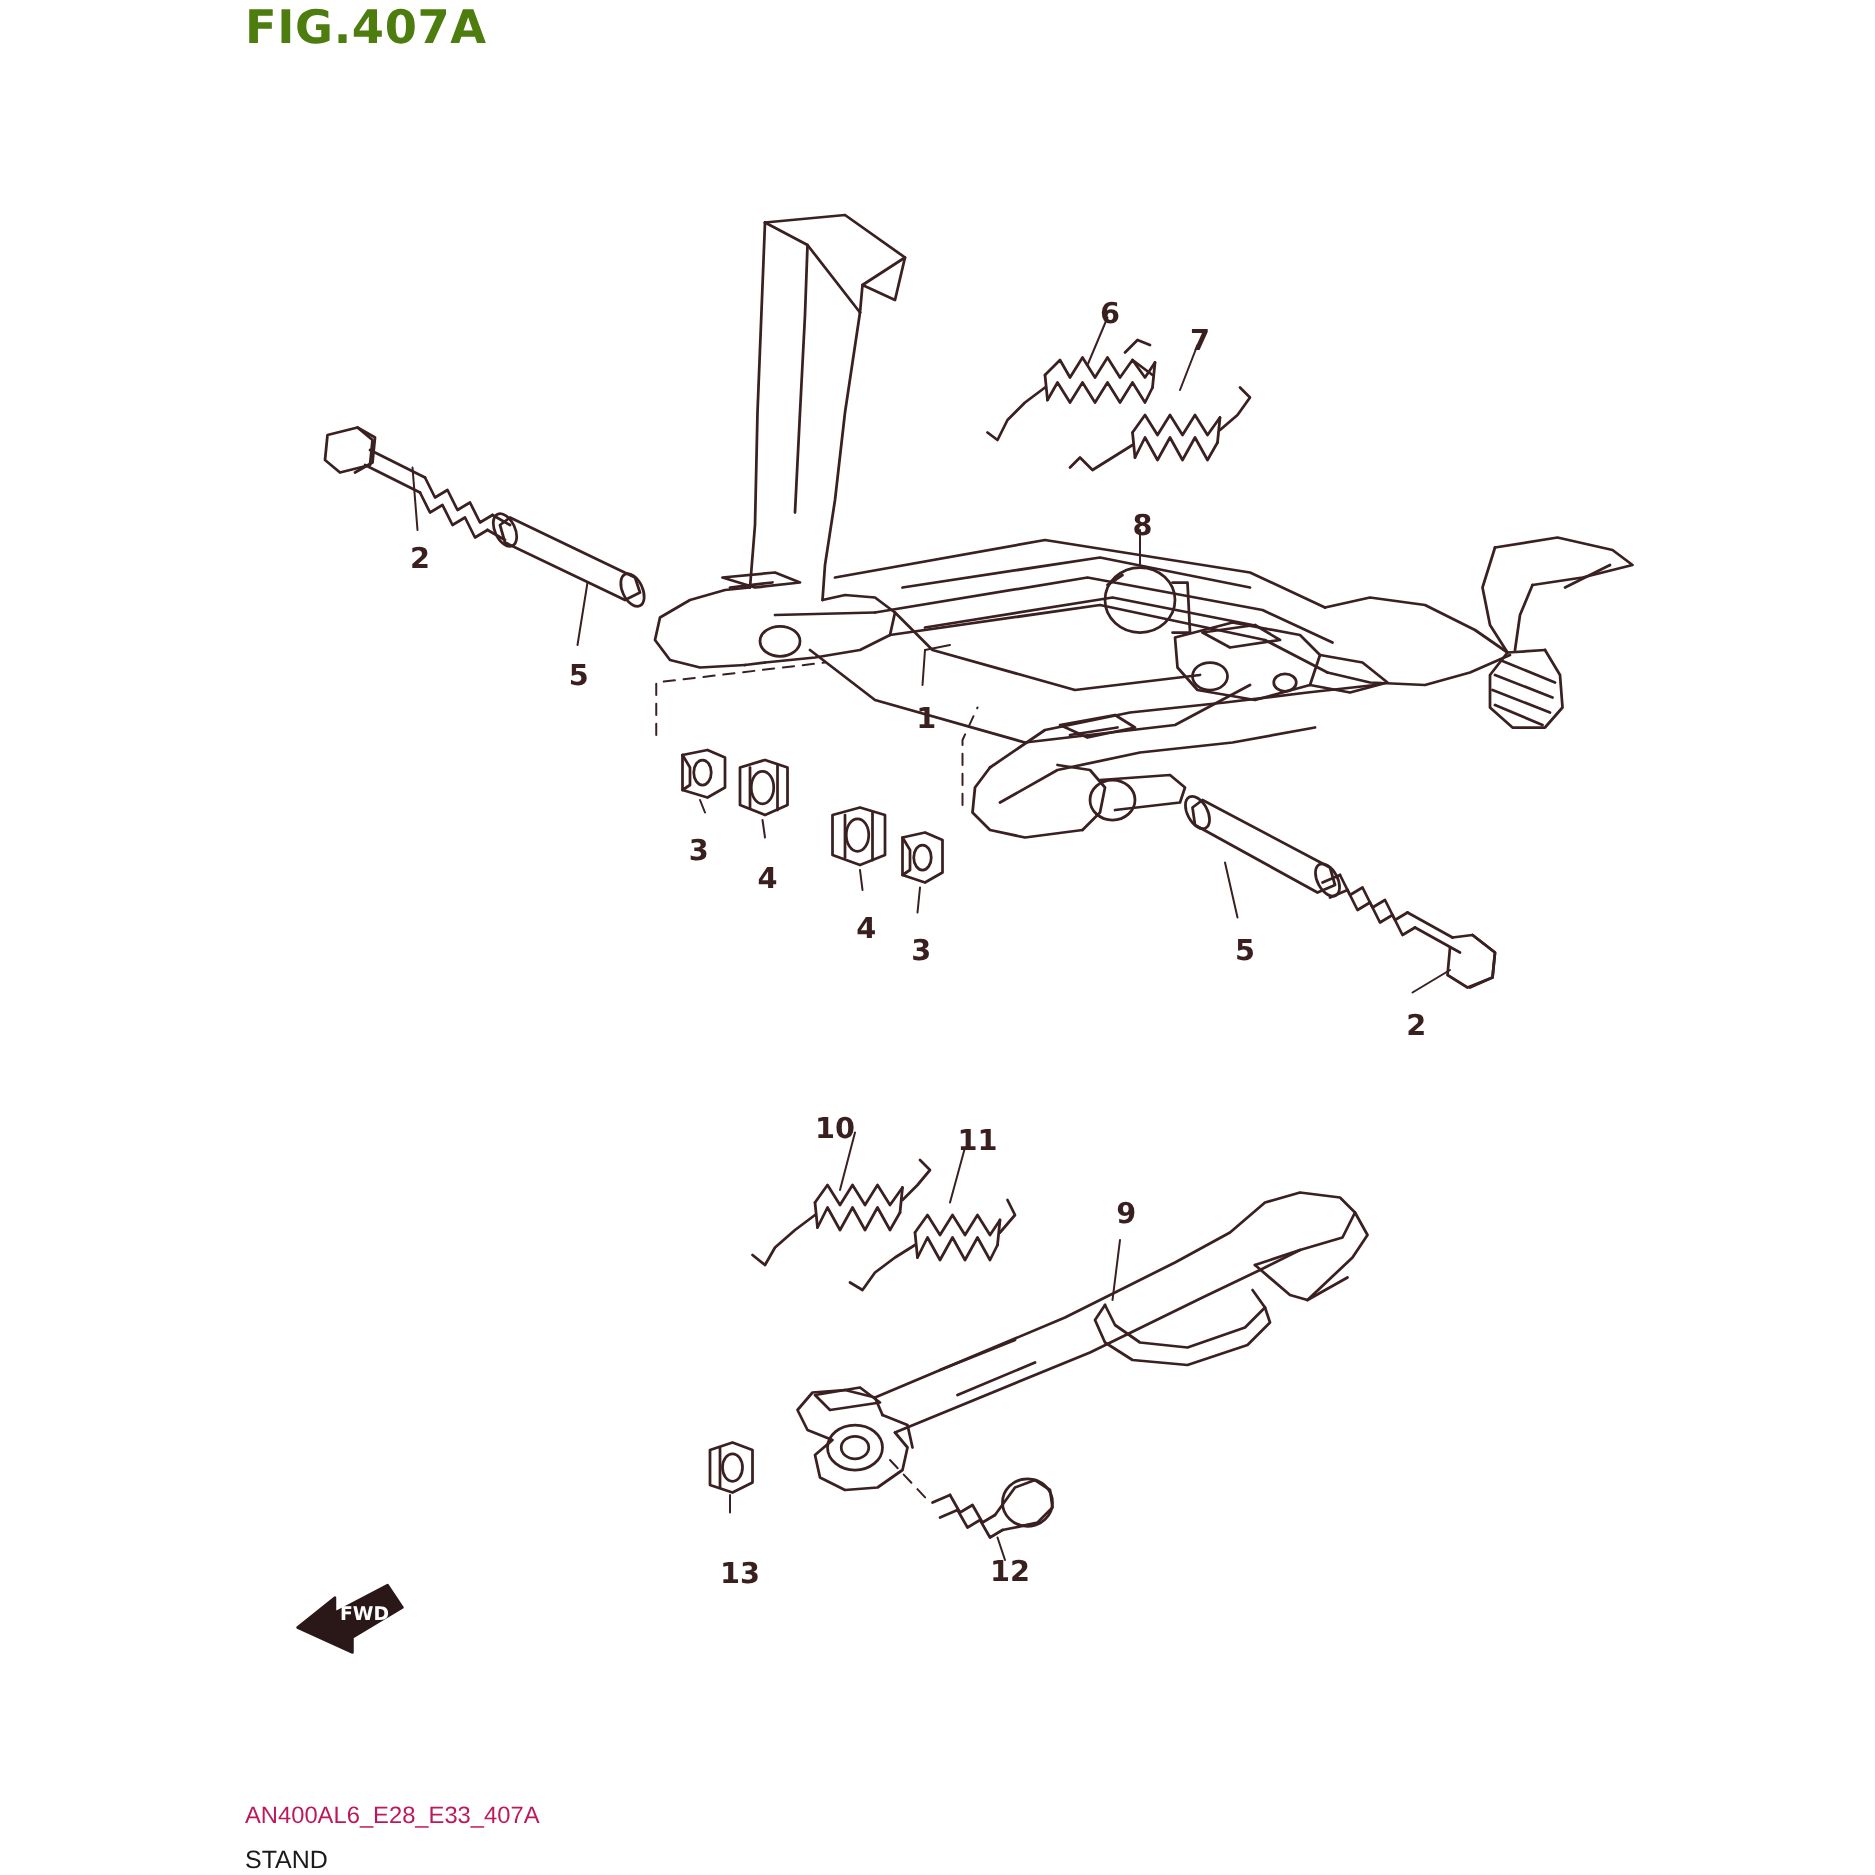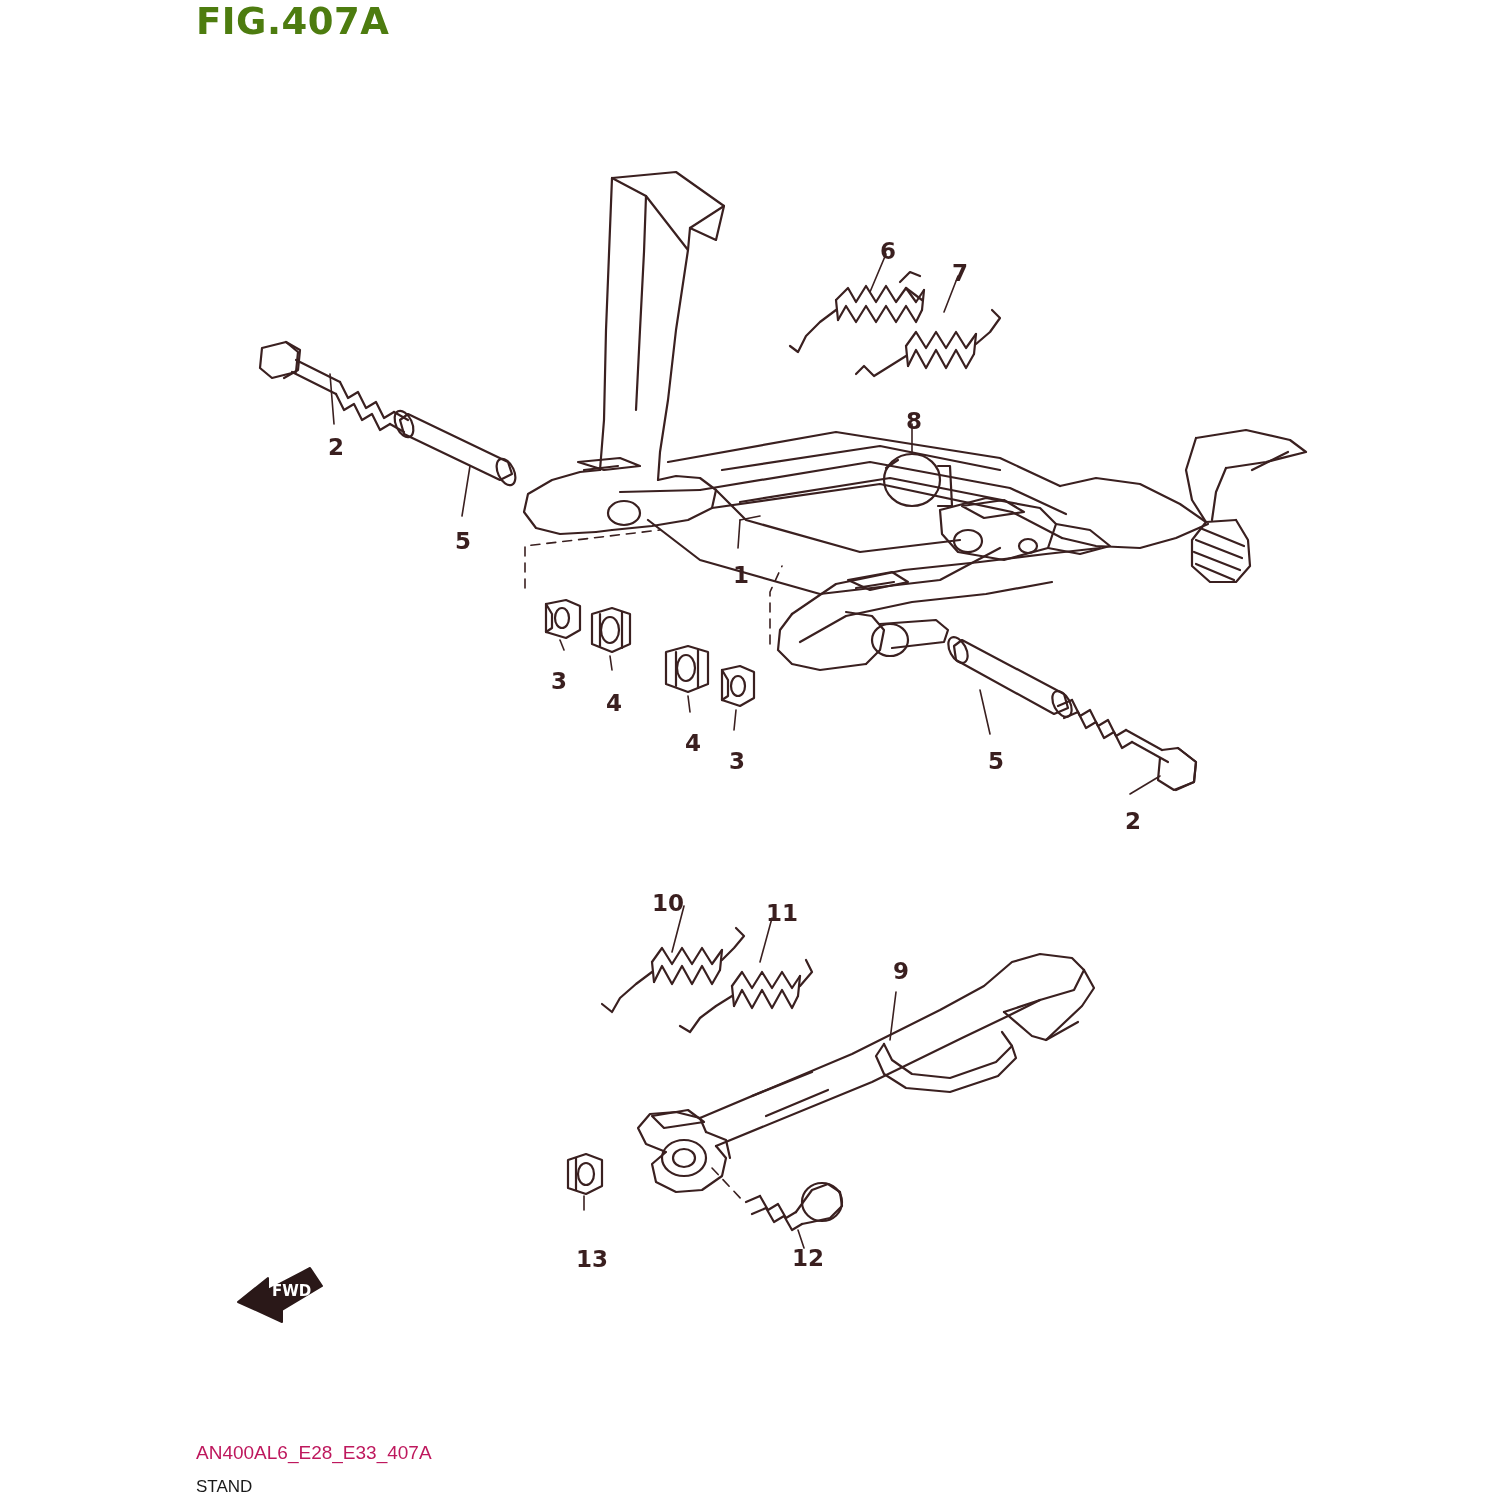--- a/index.html
+++ b/index.html
@@ -44,21 +44,21 @@
     left: 196px;
     top: 1442px;
     font-size: 19px;
     color: #be185d;
     font-family: "Liberation Sans", sans-serif;
   }
   #footer-name {
     position: absolute;
     left: 196px;
     top: 1477px;
-    font-size: 17px;
+    font-size: 20px;
     color: #1a1a1a;
     font-family: "Liberation Sans", sans-serif;
   }
 </style>
 </head>
 <body>
 
 <div id="figure-title">FIG.407A</div>
 
 <svg id="diagram-canvas" viewBox="0 0 1500 1500" xmlns="http://www.w3.org/2000/svg">

